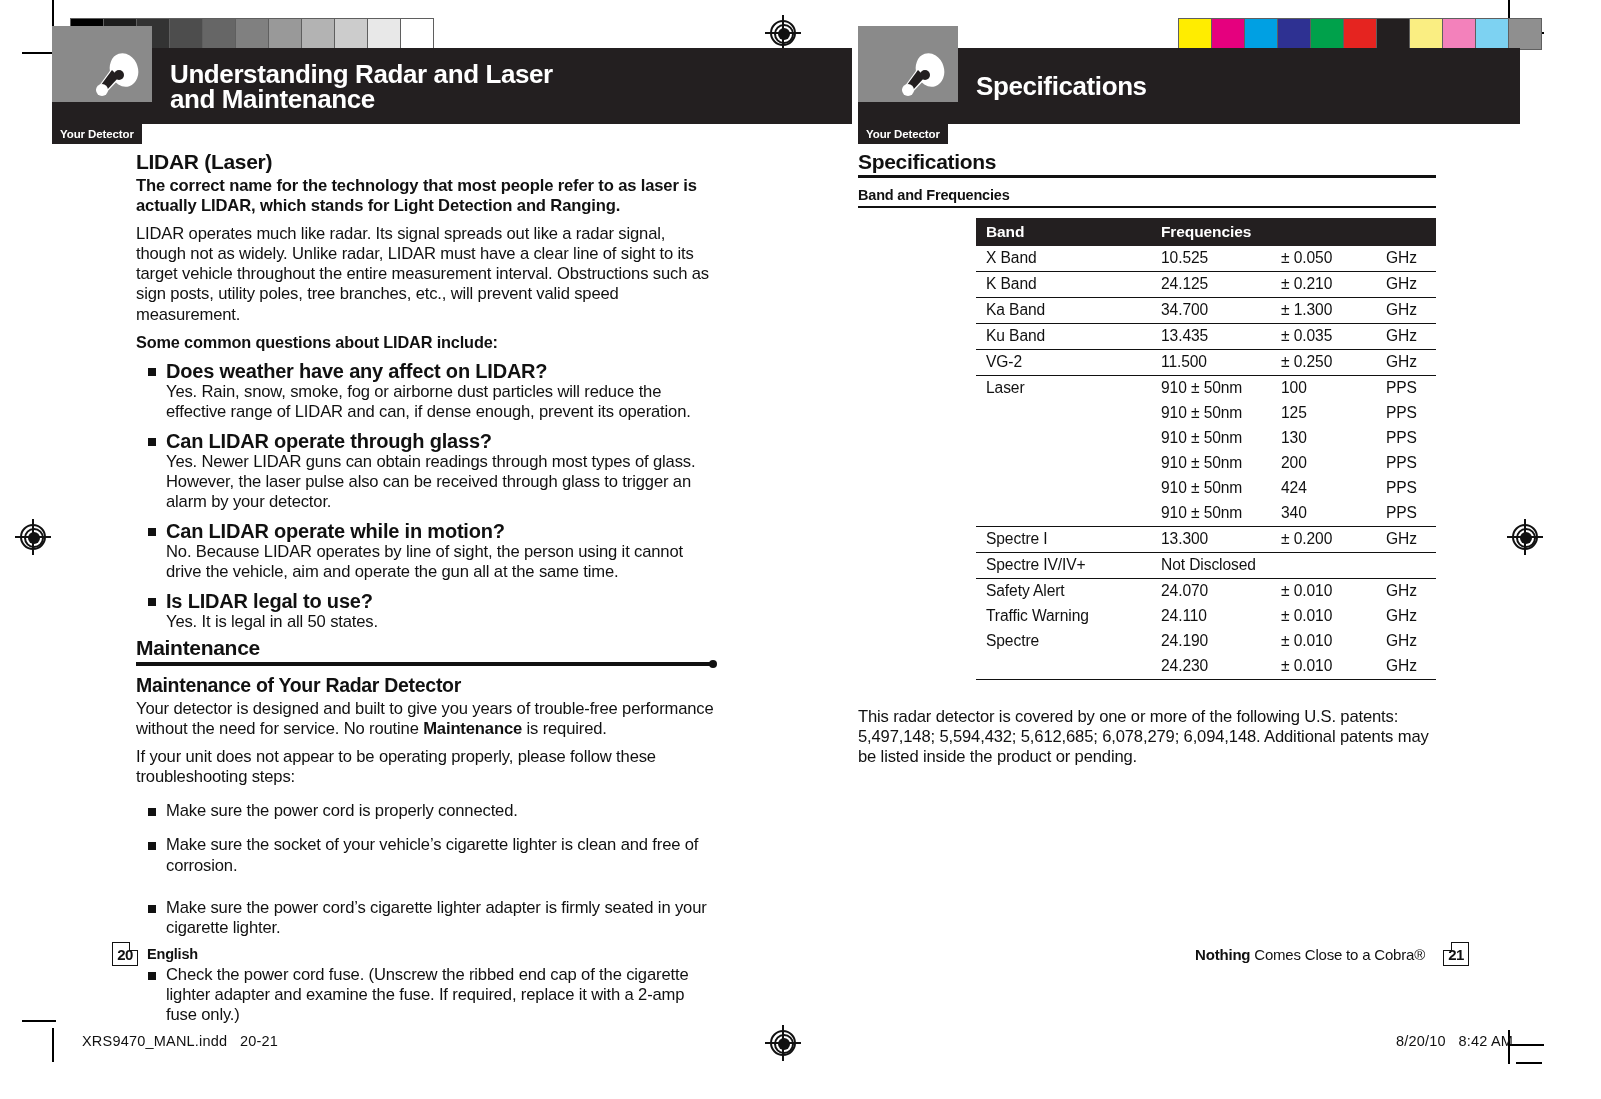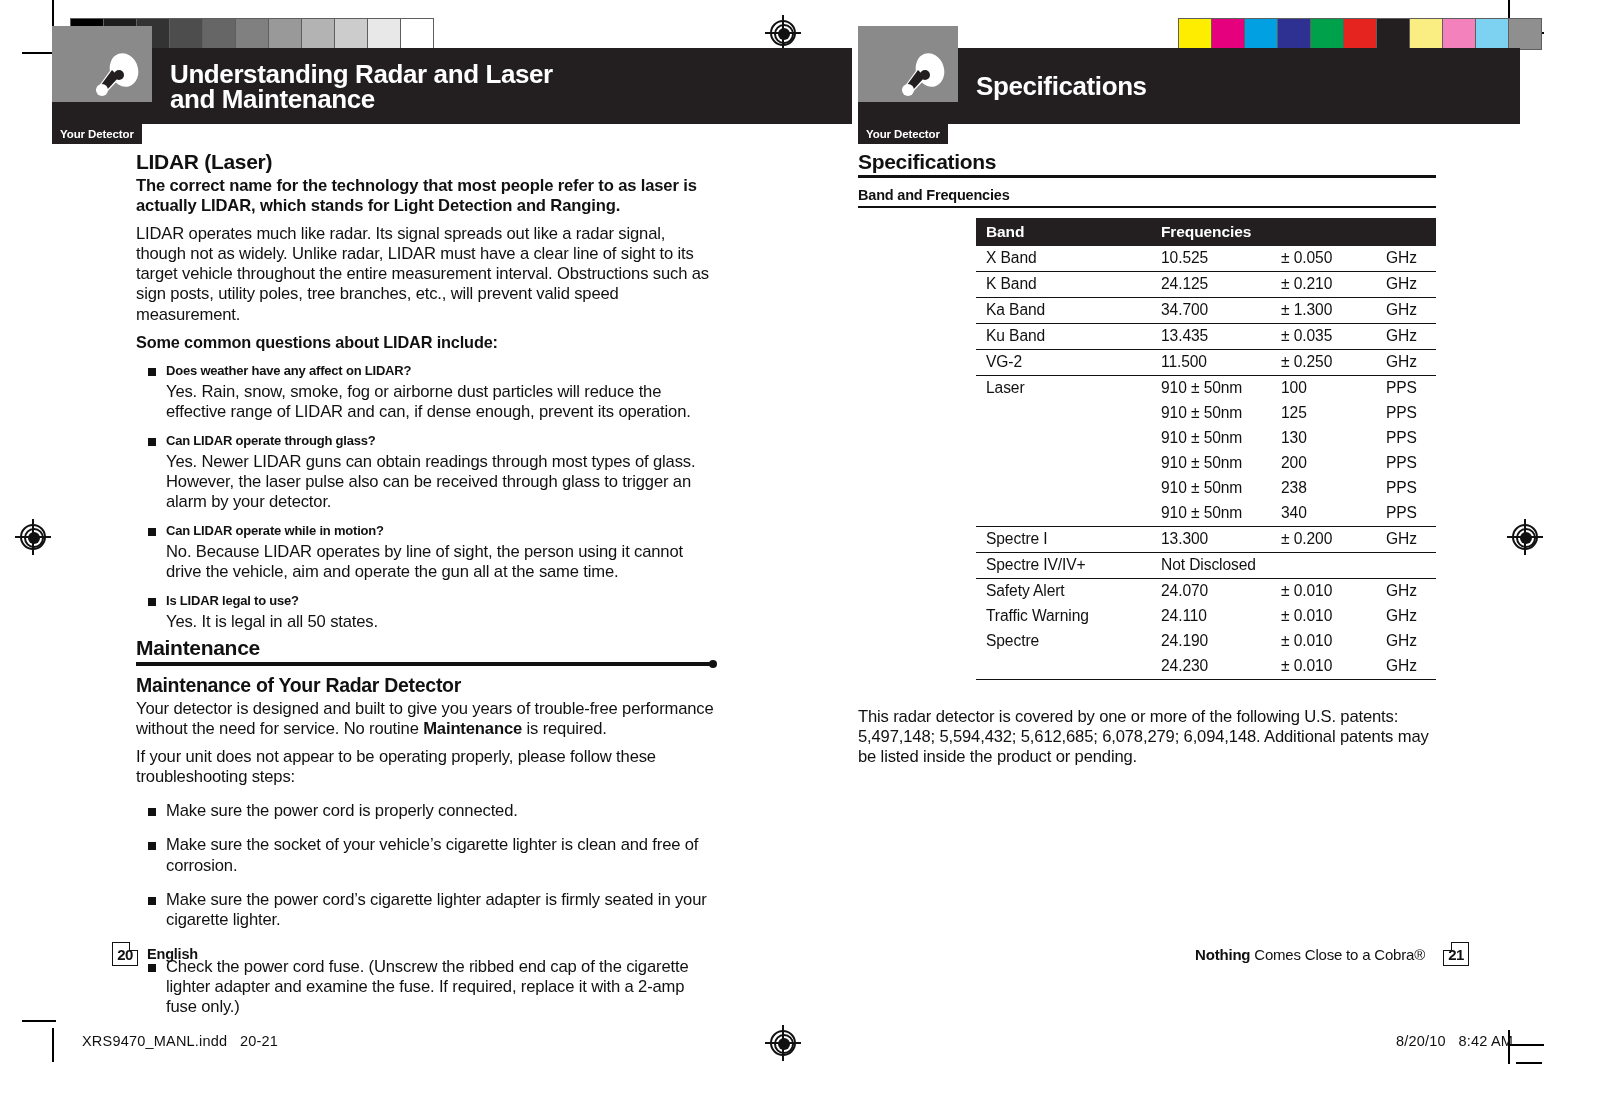--- a/index.html
+++ b/index.html
@@ -152,21 +152,21 @@
     margin-top: 9px;
   }
   .bullet-sq {
     position: absolute;
     left: 12px;
     top: 7px;
     width: 8px;
     height: 8px;
     background: #111;
   }
-  .q { font-weight: bold; font-size: 13px; line-height: 20.3px; letter-spacing: -0.2px; color:#111; display:block;}
+  .q { font-weight: bold; font-size: 20px; line-height: 20.3px; letter-spacing: -0.2px; color:#111; display:block;}
   .a { font-size: 16.6px; line-height: 20.3px; letter-spacing: -0.15px; color:#111; display:block;}
 
   
   .rule-dot {
     position: relative;
     height: 4px;
     background: #111;
     margin-top: 2px;
   }
   .rule-dot .dot {
@@ -425,21 +425,21 @@
 
     <ul class="bullet-list" style="margin-top:8px;">
       <li class="bullet-item" style="margin-top:14px;">
         <span class="bullet-sq"></span>
         <span class="a">Make sure the power cord is properly connected.</span>
       </li>
       <li class="bullet-item" style="margin-top:14px;">
         <span class="bullet-sq"></span>
         <span class="a">Make sure the socket of your vehicle’s cigarette lighter is clean and free of corrosion.</span>
       </li>
-      <li class="bullet-item" style="margin-top:14px;">
+      <li class="bullet-item" style="margin-top:22px;">
         <span class="bullet-sq"></span>
         <span class="a">Make sure the power cord’s cigarette lighter adapter is firmly seated in your cigarette lighter.</span>
       </li>
       <li class="bullet-item" style="margin-top:26px;">
         <span class="bullet-sq"></span>
         <span class="a">Check the power cord fuse. (Unscrew the ribbed end cap of the cigarette lighter adapter and examine the fuse. If required, replace it with a 2-amp fuse only.)</span>
       </li>
     </ul>
   </div>
 
@@ -515,21 +515,21 @@
         </tr>
         <tr>
           <td></td>
           <td>910 ± 50nm</td>
           <td>200</td>
           <td>PPS</td>
         </tr>
         <tr>
           <td></td>
           <td>910 ± 50nm</td>
-          <td>238</td>
+          <td>424</td>
           <td>PPS</td>
         </tr>
         <tr class="bordered">
           <td></td>
           <td>910 ± 50nm</td>
           <td>340</td>
           <td>PPS</td>
         </tr>
         <tr class="bordered">
           <td>Spectre I</td>

